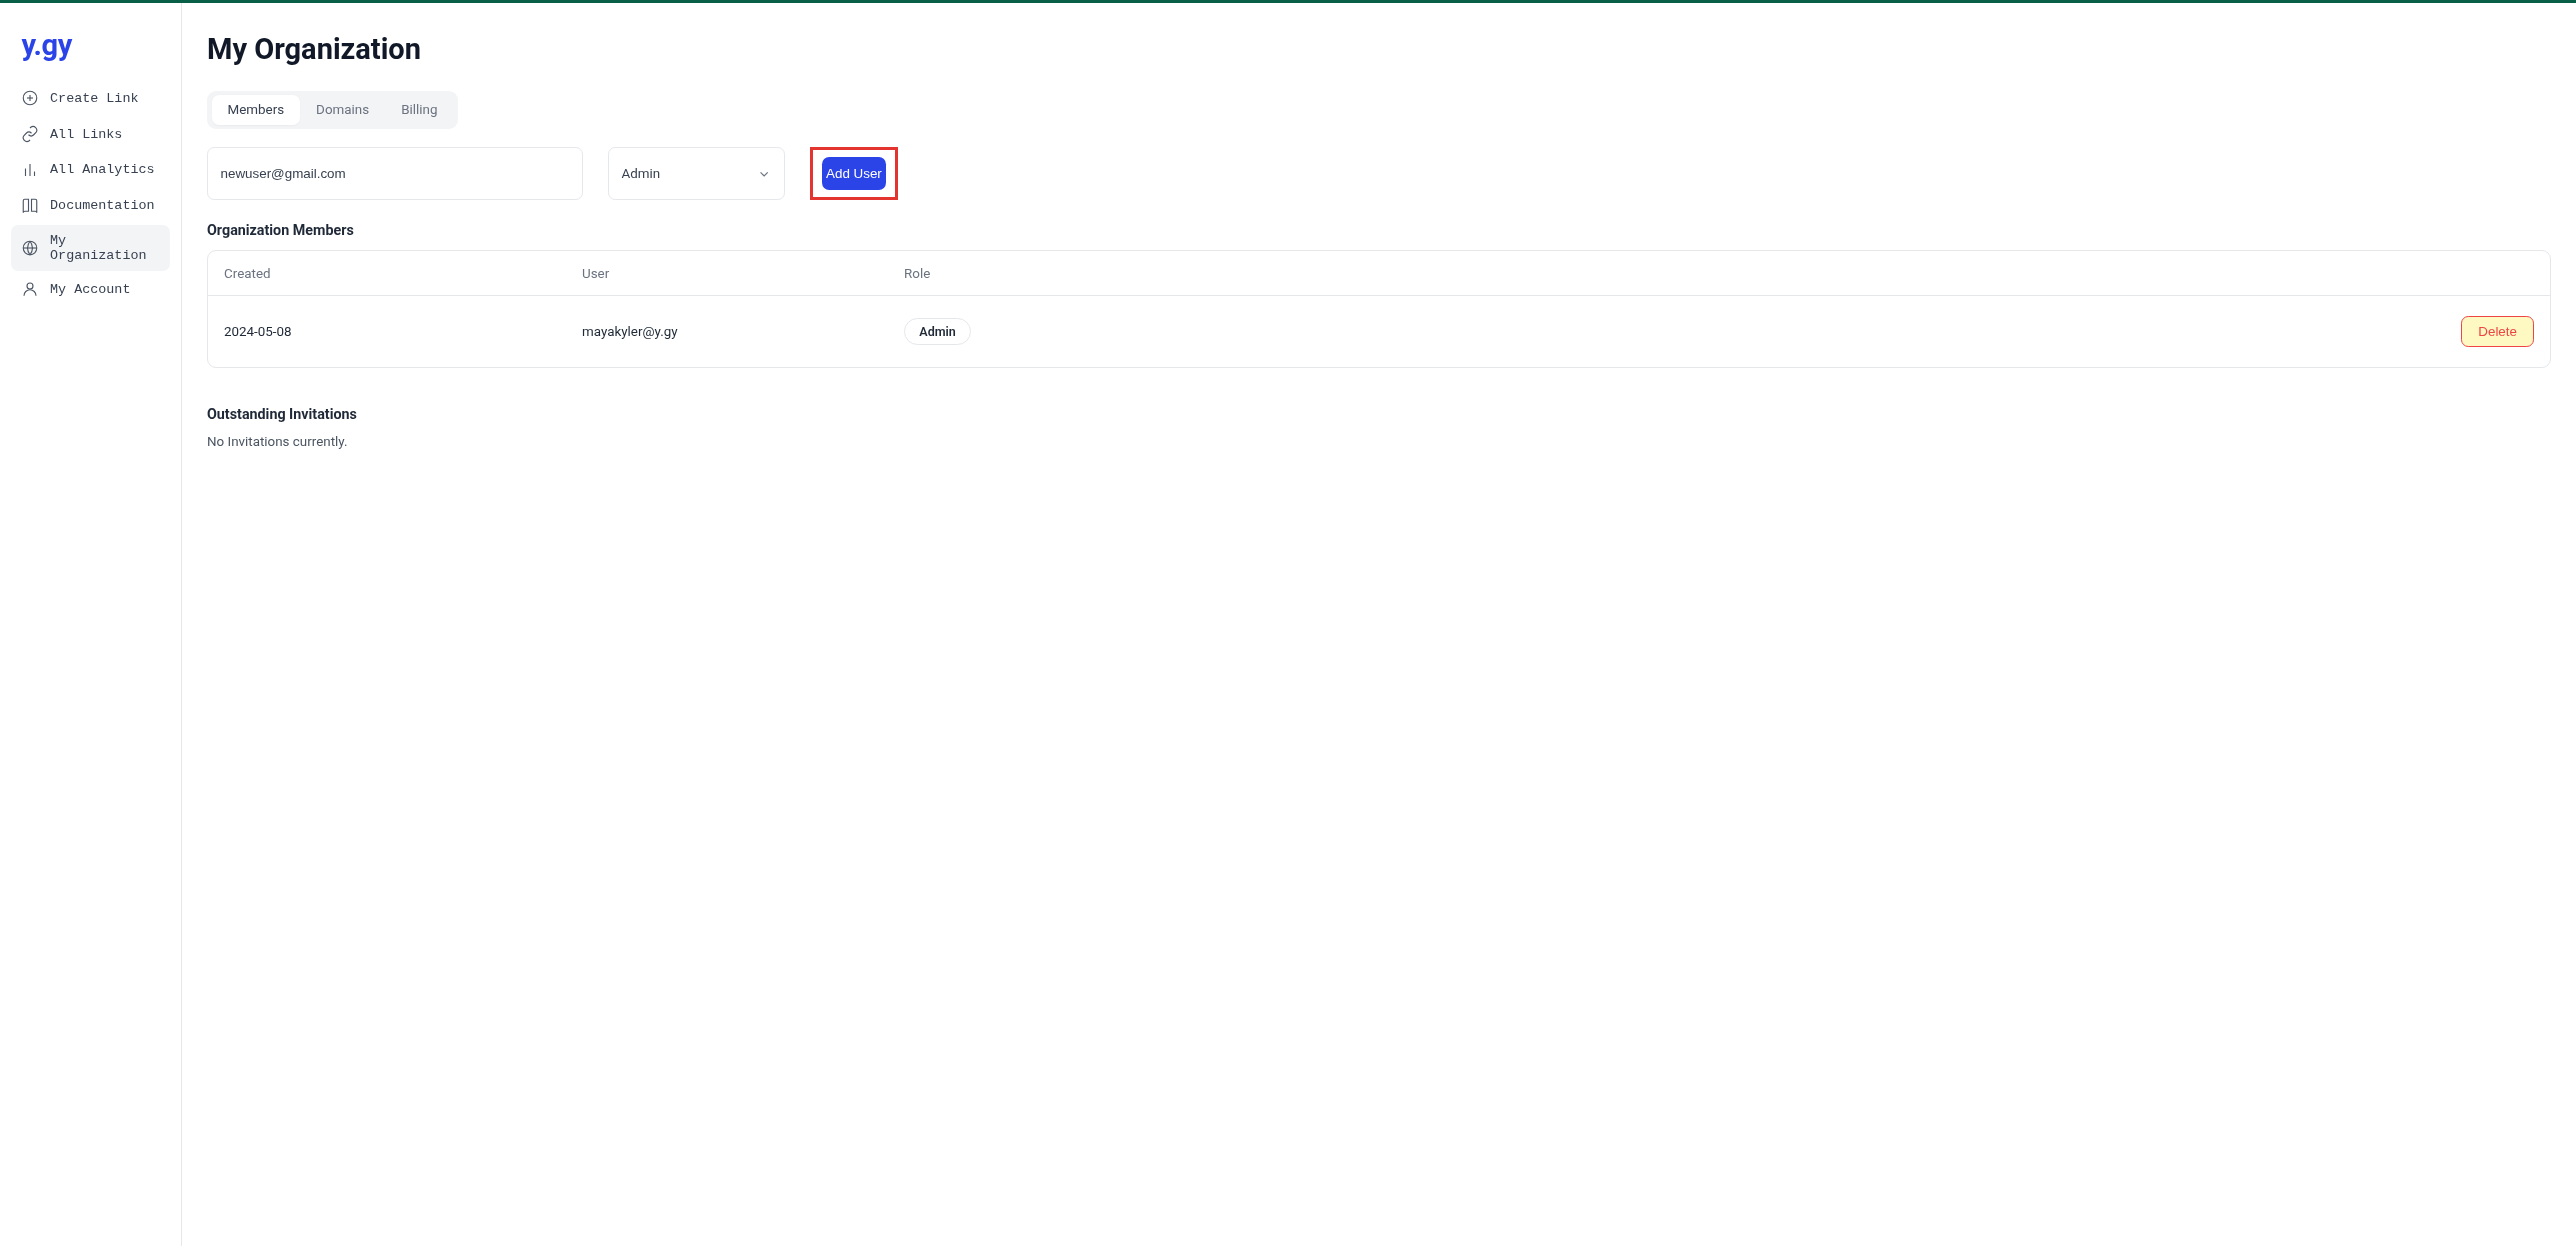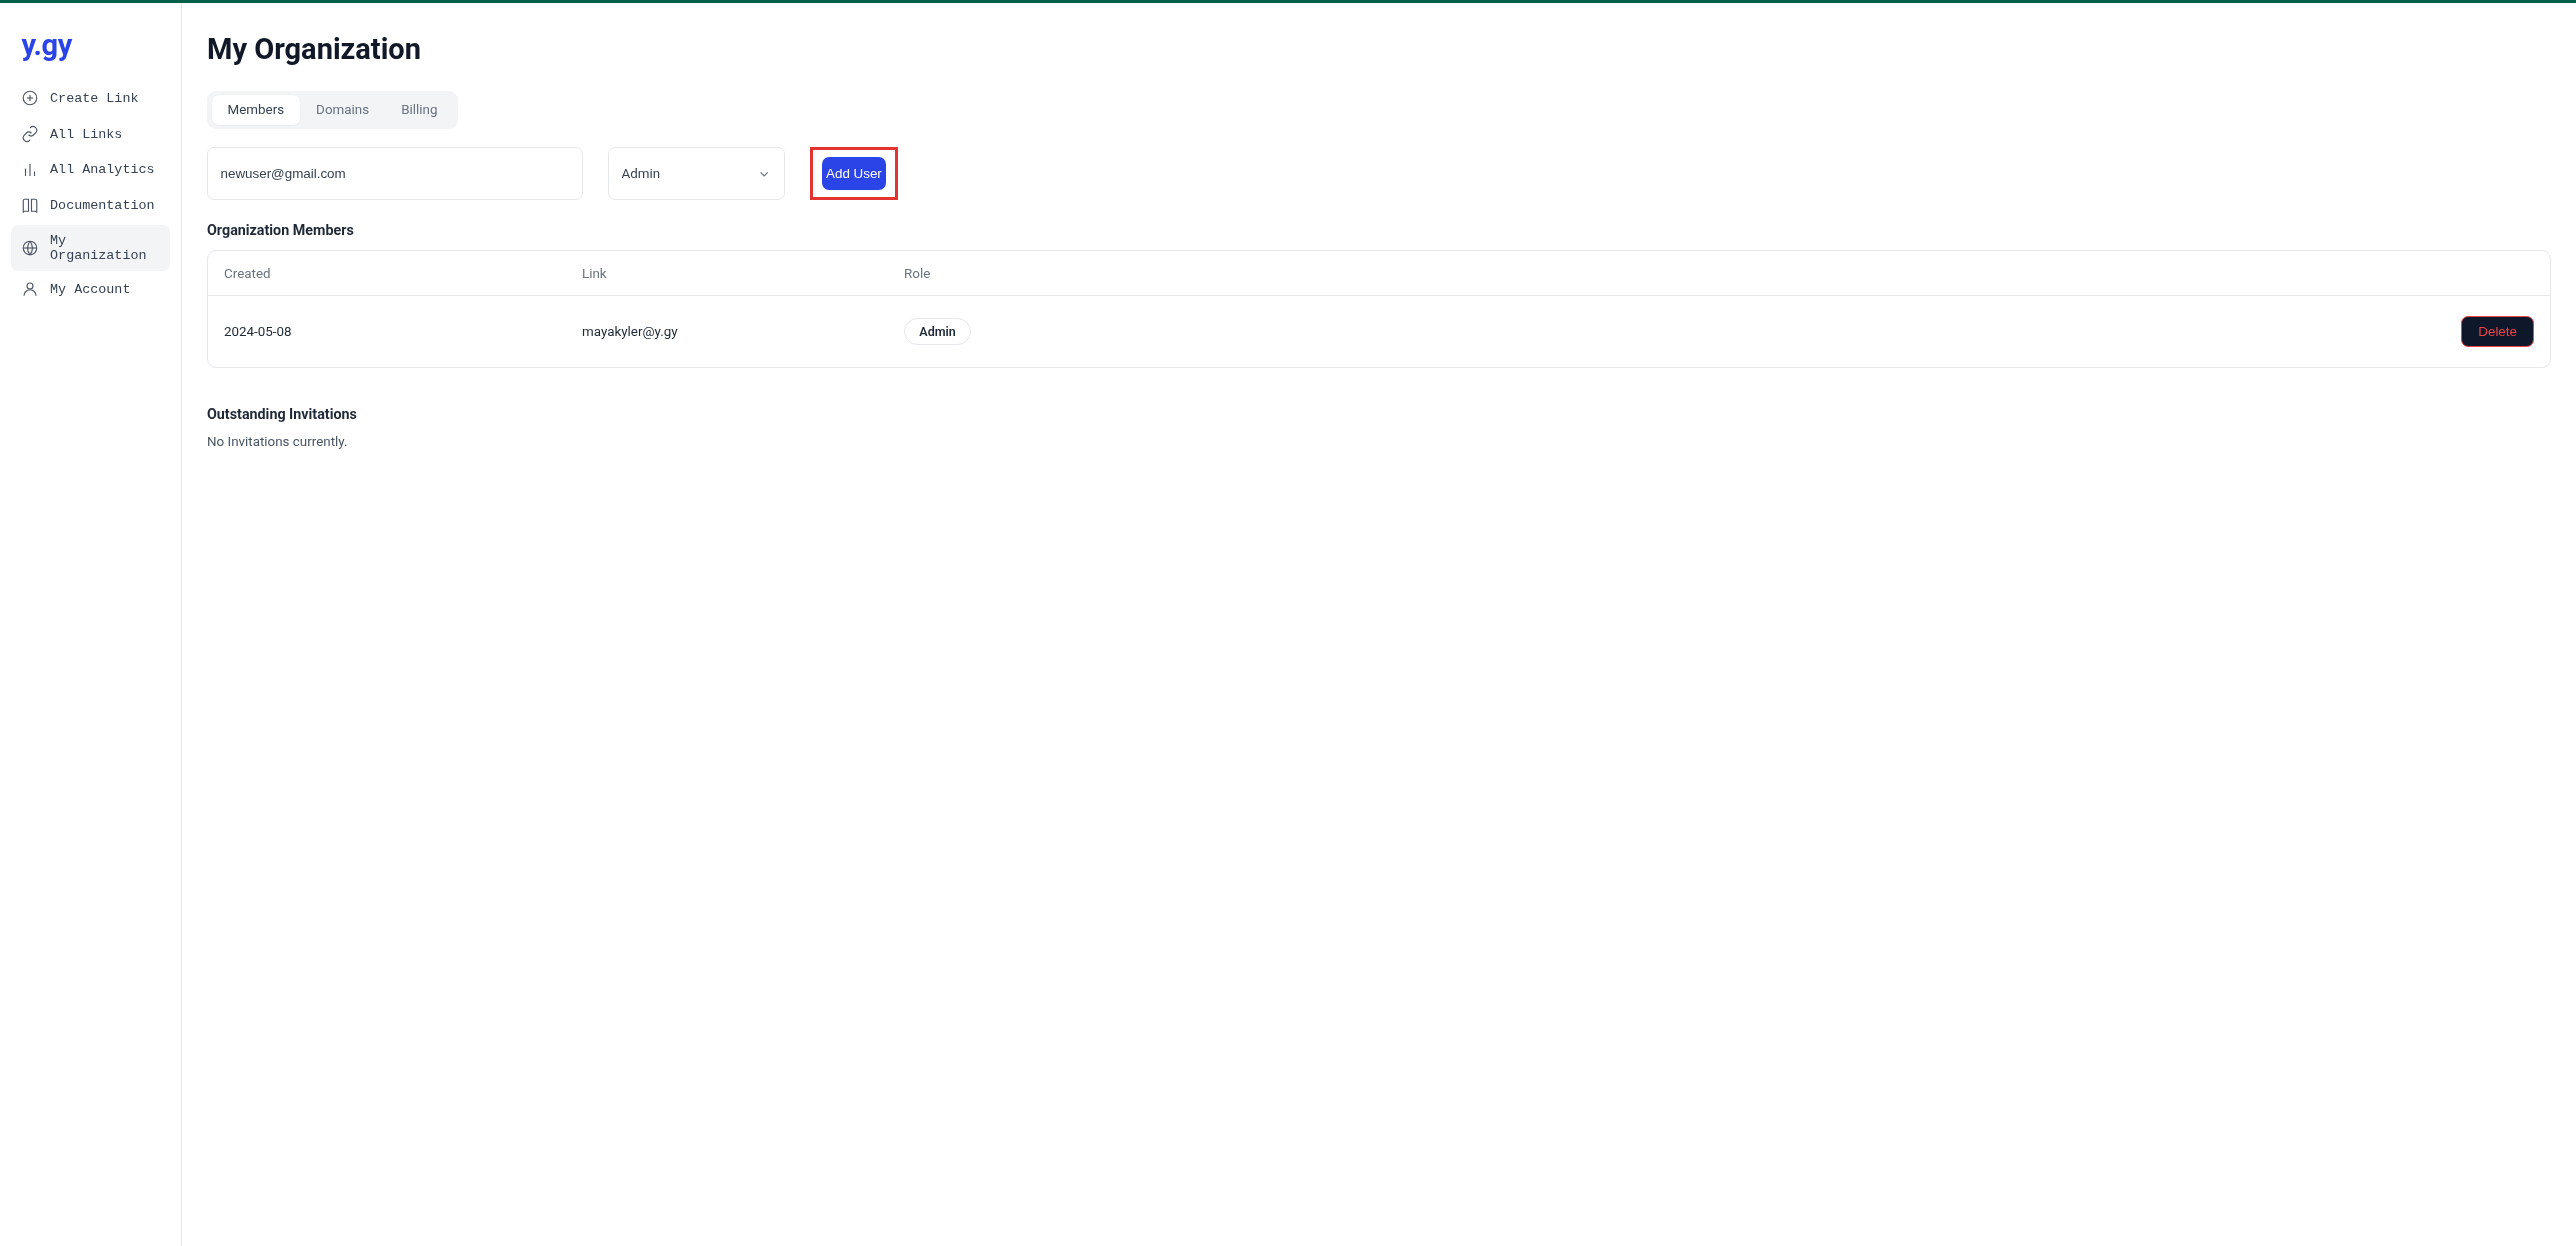--- a/index.html
+++ b/index.html
@@ -175,21 +175,21 @@
       display: inline-block;
       padding: 5.4px 14.3px;
       border: 0.9px solid #e5e7eb;
       border-radius: 16px;
       font-size: 12.5px;
       font-weight: 600;
       color: #1f2937;
       width: fit-content;
     }
     .delete-btn {
-      background: #0f172a;
+      background: #fef9c3;
       border: 0.9px solid #ef4444;
       color: #ef4444;
       padding: 7.2px 16px;
       border-radius: 7.2px;
       font-size: 13.4px;
       cursor: pointer;
       justify-self: end;
     }
     .empty-text {
       color: #4b5563;
@@ -281,21 +281,21 @@
       <div class="highlight-box">
         <button class="add-user-btn">Add User</button>
       </div>
     </div>
 
     <div class="section-title">Organization Members</div>
 
     <div class="table">
       <div class="thead">
         <div>Created</div>
-        <div>Link</div>
+        <div>User</div>
         <div>Role</div>
         <div></div>
       </div>
       <div class="trow">
         <div>2024-05-08</div>
         <div>mayakyler@y.gy</div>
         <div>
           <span class="role-badge">Admin</span>
         </div>
         <button class="delete-btn">Delete</button>

